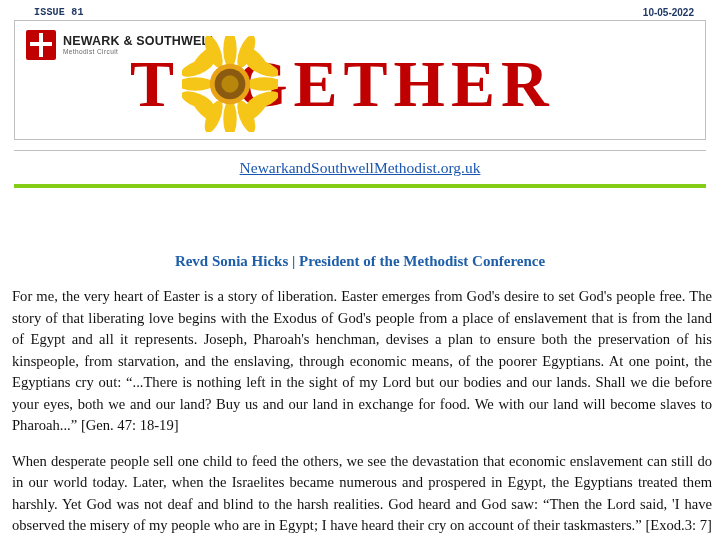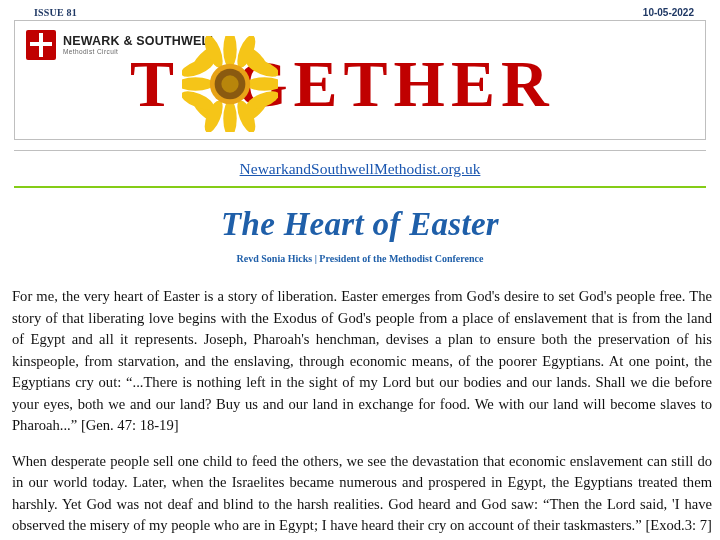--- a/index.html
+++ b/index.html
@@ -28,21 +28,21 @@
     left: 0;
     width: 720px;
     height: 22px;
     display: flex;
     align-items: center;
     justify-content: space-between;
     padding: 2px 18px 0 34px;
     box-sizing: border-box;
   }
   .meta-text {
-    font-family: Liberation Serif, serif;
+    font-family: Liberation Mono, monospace;
     font-size: 10px;
     font-weight: bold;
     color: #1f3864;
     letter-spacing: 0.2px;
   }
   .meta-date {
     font-family: "Liberation Sans", sans-serif;
     font-size: 10px;
     font-weight: bold;
     color: #1f3864;
@@ -142,21 +142,21 @@
   }
 
   
   .url-strip {
     position: absolute;
     top: 150px;
     left: 14px;
     width: 692px;
     height: 38px;
     border-top: 1px solid #bfbfbf;
-    border-bottom: 2px solid #84cc16;
+    border-bottom: 4px solid #84cc16;
     box-sizing: border-box;
     display: flex;
     align-items: center;
     justify-content: center;
   }
   .url-link {
     font-family: "Liberation Serif", serif;
     font-size: 15.5px;
     color: #1a56b0;
     text-decoration: underline;
@@ -177,21 +177,21 @@
     letter-spacing: 0.3px;
   }
   .byline {
     position: absolute;
     top: 253px;
     left: 0;
     width: 720px;
     text-align: center;
     font-family: "Liberation Serif", serif;
     font-weight: bold;
-    font-size: 10px;
+    font-size: 15px;
     color: #1f5fa9;
   }
 
   
   .body-copy {
     position: absolute;
     top: 283px;
     left: 12px;
     width: 700px;
     font-family: "Liberation Serif", serif;
@@ -250,21 +250,20 @@
         <circle cx="50" cy="50" r="16" fill="#8a5a10"></circle>
         <circle cx="50" cy="50" r="9" fill="#b8860b"></circle>
       </g>
     </svg>
   </div>
 
   <div class="url-strip">
     <a class="url-link" href="#">NewarkandSouthwellMethodist.org.uk</a>
   </div>
 
-  <div class="headline">The Heart of Easter</div>
   <div class="byline">Revd Sonia Hicks | President of the Methodist Conference</div>
 
   <div class="body-copy">
     <p>For me, the very heart of Easter is a story of liberation. Easter emerges from God's desire to set God's people free. The story of that liberating love begins with the Exodus of God's people from a place of enslavement that is from the land of Egypt and all it represents. Joseph, Pharoah's henchman, devises a plan to ensure both the preservation of his kinspeople, from starvation, and the enslaving, through economic means, of the poorer Egyptians. At one point, the Egyptians cry out: “...There is nothing left in the sight of my Lord but our bodies and our lands. Shall we die before your eyes, both we and our land? Buy us and our land in exchange for food. We with our land will become slaves to Pharoah...” [Gen. 47: 18-19]</p>
     <p>When desperate people sell one child to feed the others, we see the devastation that economic enslavement can still do in our world today. Later, when the Israelites became numerous and prospered in Egypt, the Egyptians treated them harshly. Yet God was not deaf and blind to the harsh realities. God heard and God saw: “Then the Lord said, 'I have observed the misery of my people who are in Egypt; I have heard their cry on account of their taskmasters.” [Exod.3: 7]</p>
   </div>
 
 </div>
 
 </body></html>

